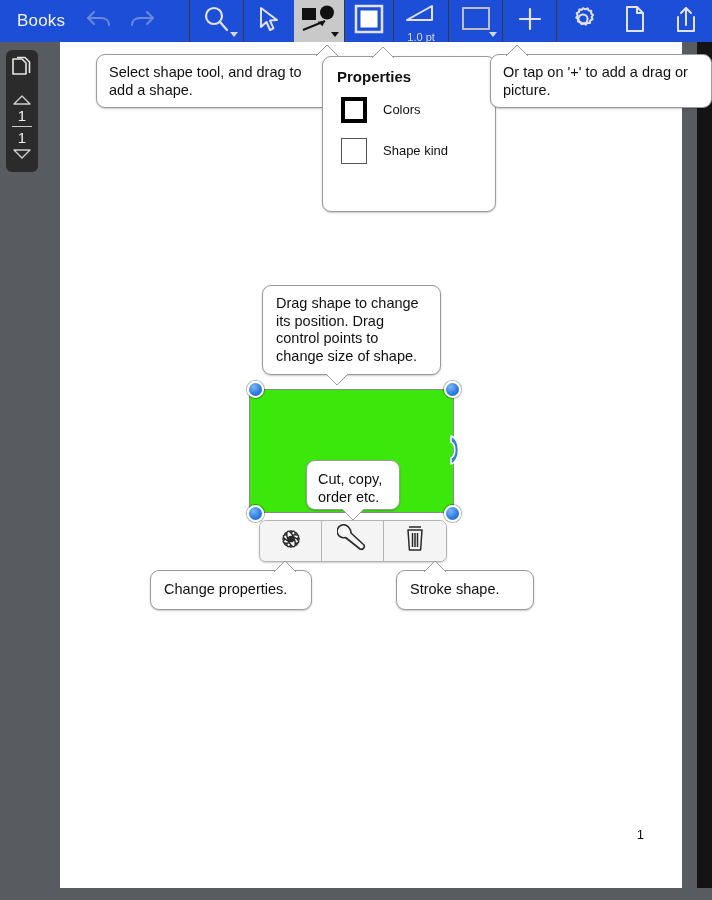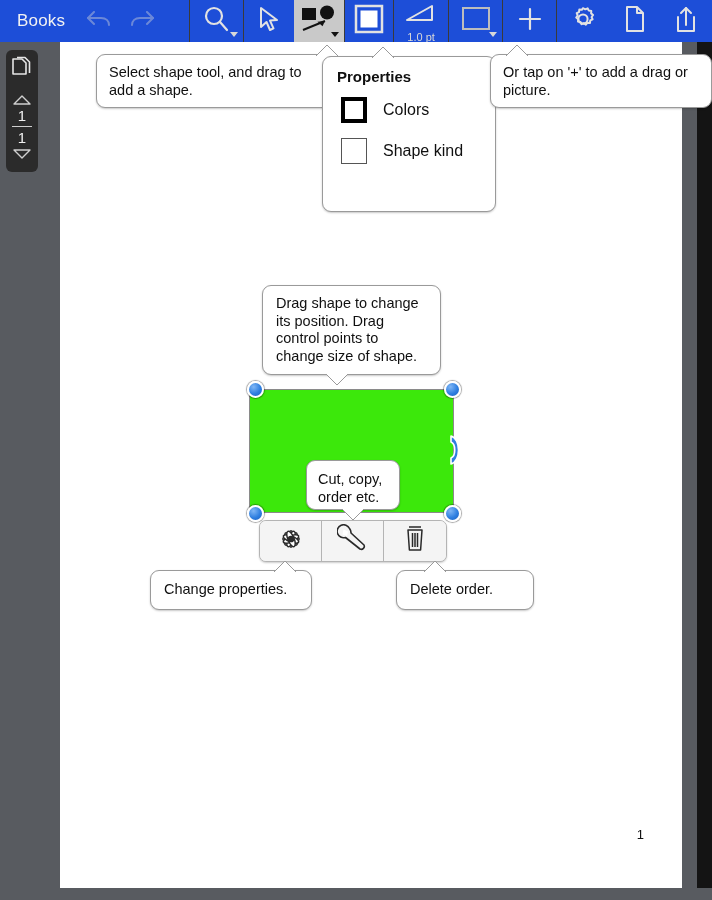--- a/index.html
+++ b/index.html
@@ -97,21 +97,21 @@
   
   .props-title { font-weight: bold; font-size: 15px; margin-bottom: 9px; }
   .prop-row { display: flex; align-items: center; margin-bottom: 11px; }
   .prop-row:last-child { margin-bottom: 2px; }
   .prop-icon {
     width: 34px; height: 30px; margin-right: 12px;
     display: flex; align-items: center; justify-content: center;
   }
   .sq-thick { width: 26px; height: 26px; border: 4px solid #000; background: #fff; }
   .sq-thin  { width: 26px; height: 26px; border: 1px solid #555; background: #fff; }
-  .prop-label { font-size: 16px; line-height: 17px; }
+  .prop-label { font-size: 13px; line-height: 17px; }
 
   
   .shape {
     position: absolute; background: #3ce80b;
     border: 1px solid #8a8a8a;
   }
   .handle {
     position: absolute; width: 17px; height: 17px; border-radius: 50%;
     background: radial-gradient(circle at 35% 30%, #7fb6f5 0%, #2f7fe0 55%, #1b5fc0 100%);
     border: 2px solid #fff;
@@ -432,16 +432,16 @@
     <span>Change properties.</span>
   </div>
 
   <div class="callout" style="left:396px; top:570px; width:138px; height:40px; padding:10px 13px;">
     <span class="notch up" style="left:26px;">
       <svg width="24" height="12" viewBox="0 0 24 12">
         <path d="M1 12 L12 1 L23 12" fill="#fff" stroke="#9a9a9a" stroke-width="1" stroke-linejoin="round"></path>
         <path d="M2 12 H22" stroke="#fff" stroke-width="2"></path>
       </svg>
     </span>
-    <span>Delete order.</span>
+    <span>Stroke shape.</span>
   </div>
 
 </div>
 
 </body></html>

